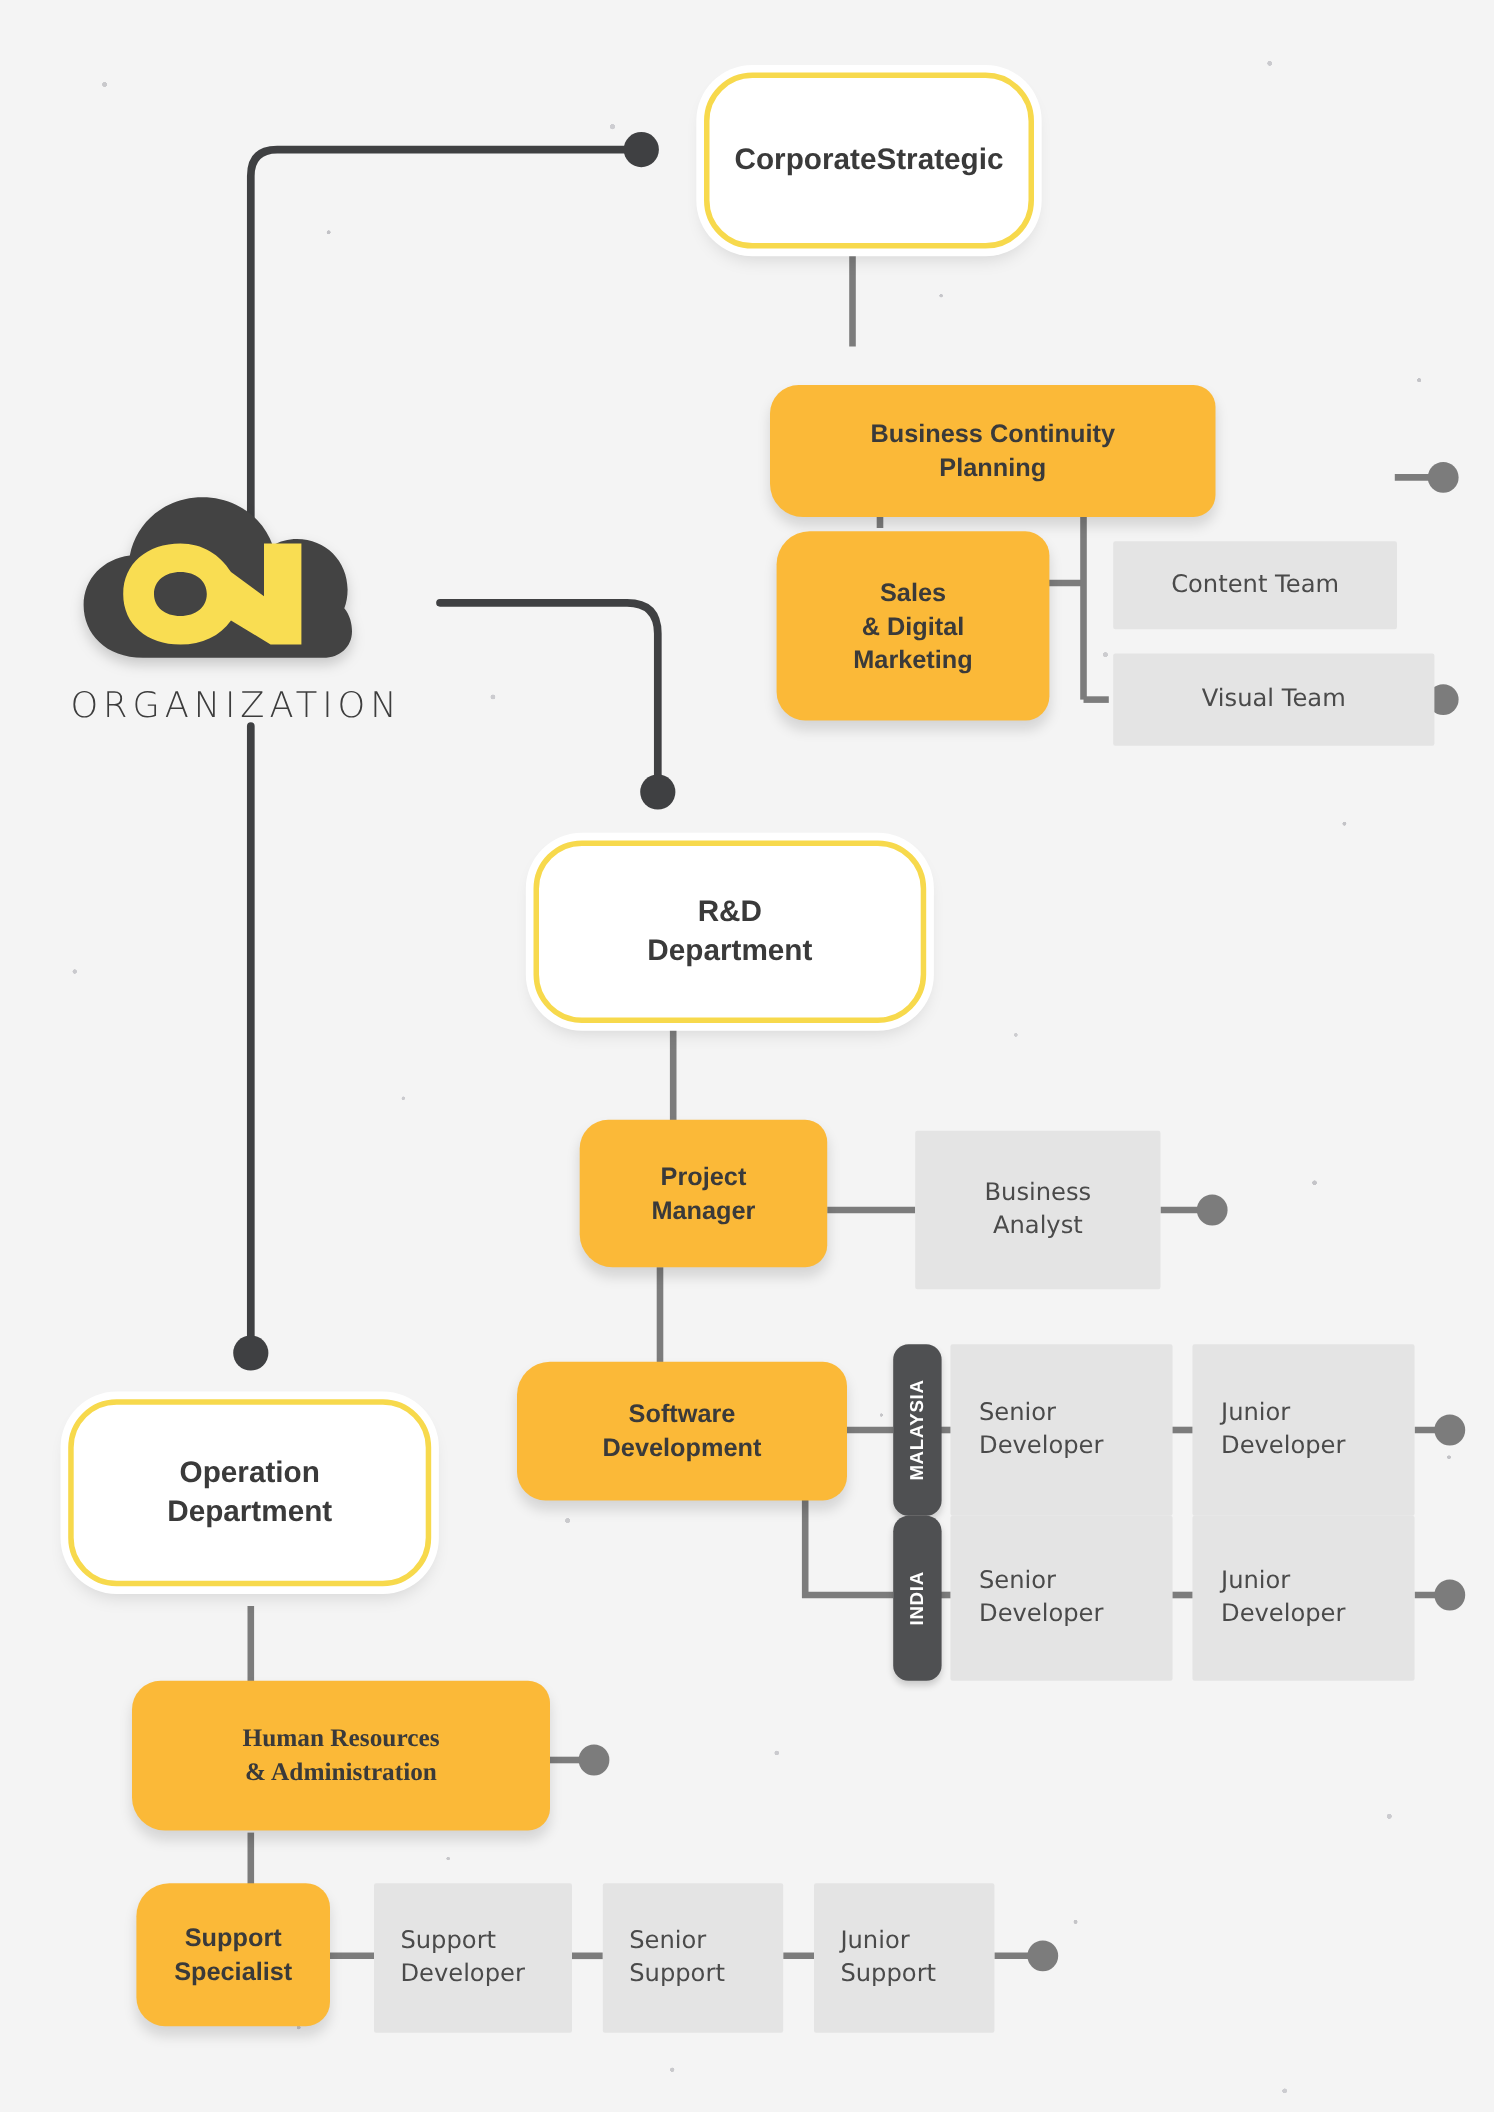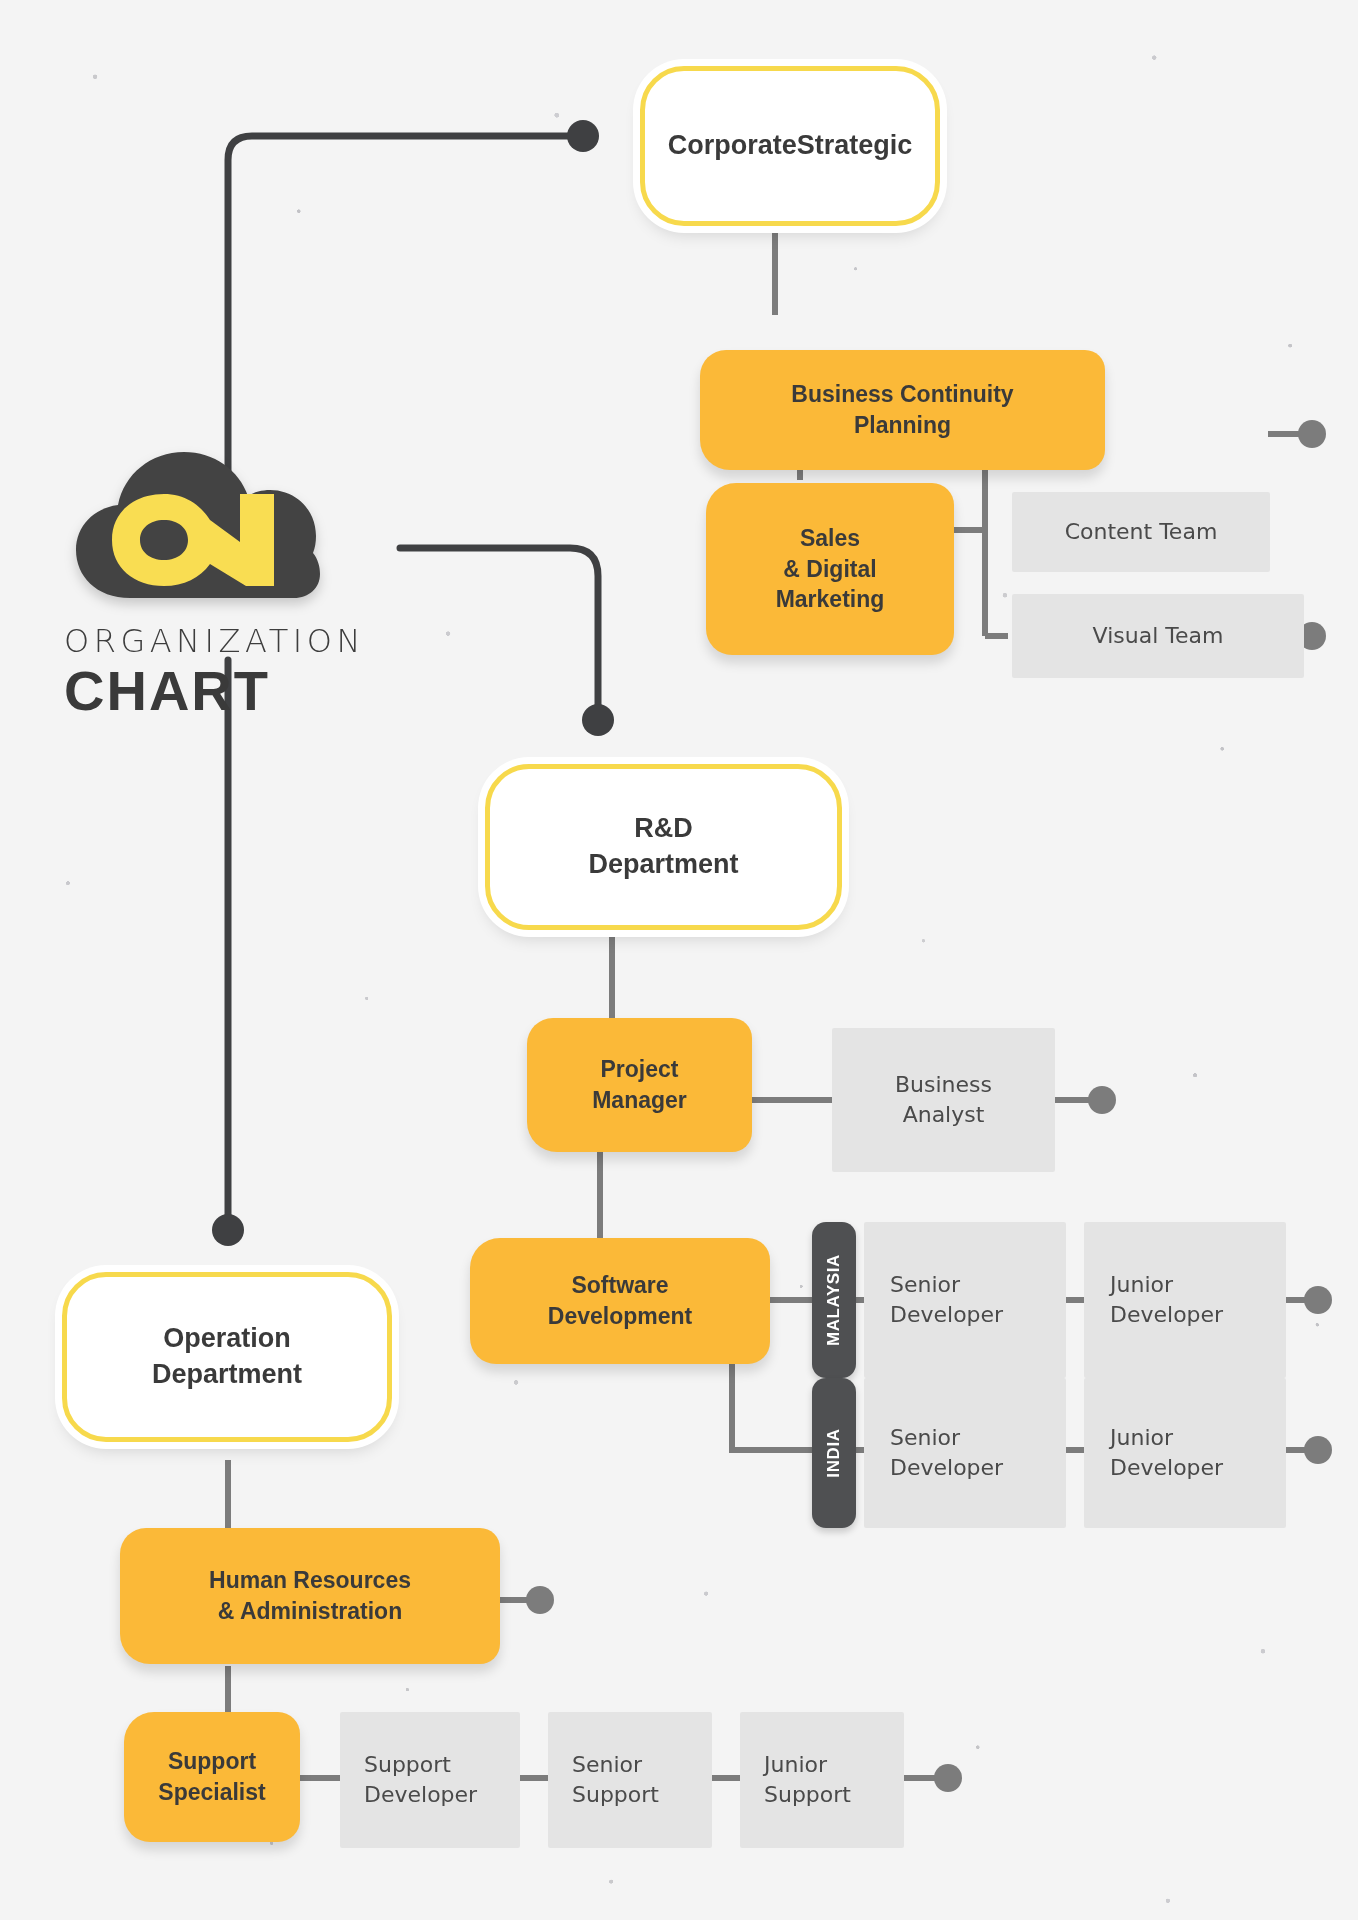--- a/index.html
+++ b/index.html
@@ -196,21 +196,20 @@
         <path d="M62 160 C28 160 8 138 8 112 C8 88 26 70 50 67 C56 36 83 14 116 14
                  C146 14 171 32 180 58 C186 54 194 52 202 52 C228 52 248 72 248 98
                  C248 104 247 110 245 115 C250 121 252 129 252 136 C252 150 241 160 226 160 Z" fill="#434343"></path>
         <path d="M96 56 C66 56 44 74 44 102 C44 130 66 148 96 148 C116 148 132 140 142 126
                  L178 148 L206 148 L206 56 L172 56 L172 104 L142 82 C132 66 116 56 96 56 Z
                  M96 82 C110 82 120 90 120 102 C120 114 110 122 96 122 C82 122 72 114 72 102
                  C72 90 82 82 96 82 Z" fill="#f9dd52"></path>
       </svg>
     </div>
     <div class="title-org">ORGANIZATION</div>
-    <div class="title-chart">CHART</div>
   </div>
 
   <div class="node node-primary" style="left:640px; top:66px; width:300px; height:160px; flex-direction:row;">
     <div>Corporate</div>
     <div>Strategic</div>
   </div>
 
   <div class="node node-orange skew-a" style="left:700px; top:310px; width:405px; height:120px; flex-direction:column;margin-top:40px;">
     <div>Business Continuity</div>
     <div>Planning</div>
@@ -272,21 +271,21 @@
   <div class="node node-gray" style="left:1084px; top:1378px; width:202px; height:150px; flex-direction:column; align-items:flex-start; padding-left:26px; text-align:left;">
     <div>Junior</div>
     <div>Developer</div>
   </div>
 
   <div class="node node-primary" style="left:62px; top:1272px; width:330px; height:170px; flex-direction:column;">
     <div>Operation</div>
     <div>Department</div>
   </div>
 
-  <div class="node node-orange skew-a" style="left:120px; top:1528px; width:380px; height:136px; flex-direction:column;">
+  <div class="node node-orange skew-a" style="left:120px; top:1528px; width:380px; height:136px; flex-direction:column;font-family:Liberation Serif, serif;">
     <div>Human Resources</div>
     <div>&amp; Administration</div>
   </div>
 
   <div class="node node-orange skew-b" style="left:124px; top:1712px; width:176px; height:130px; flex-direction:column;">
     <div>Support</div>
     <div>Specialist</div>
   </div>
 
   <div class="node node-gray" style="left:340px; top:1712px; width:180px; height:136px; flex-direction:column; align-items:flex-start; padding-left:24px; text-align:left;">

